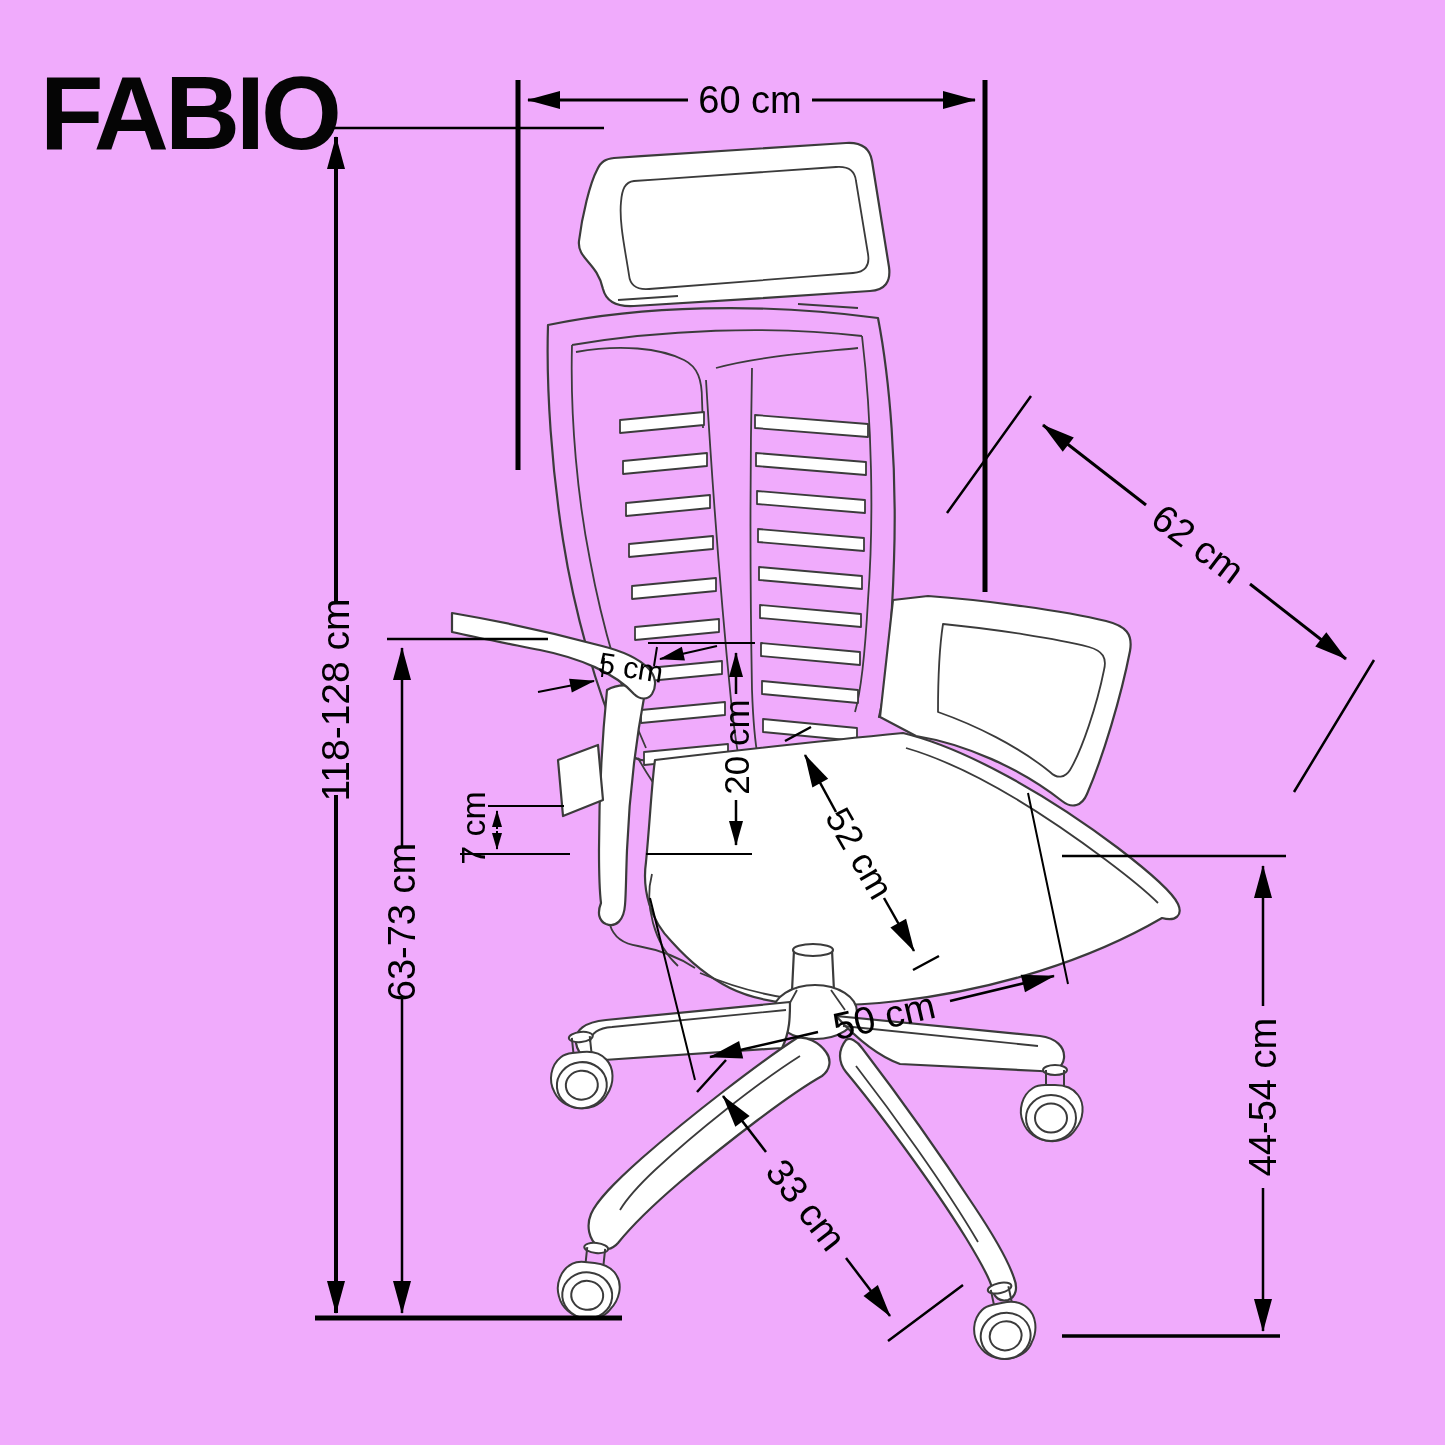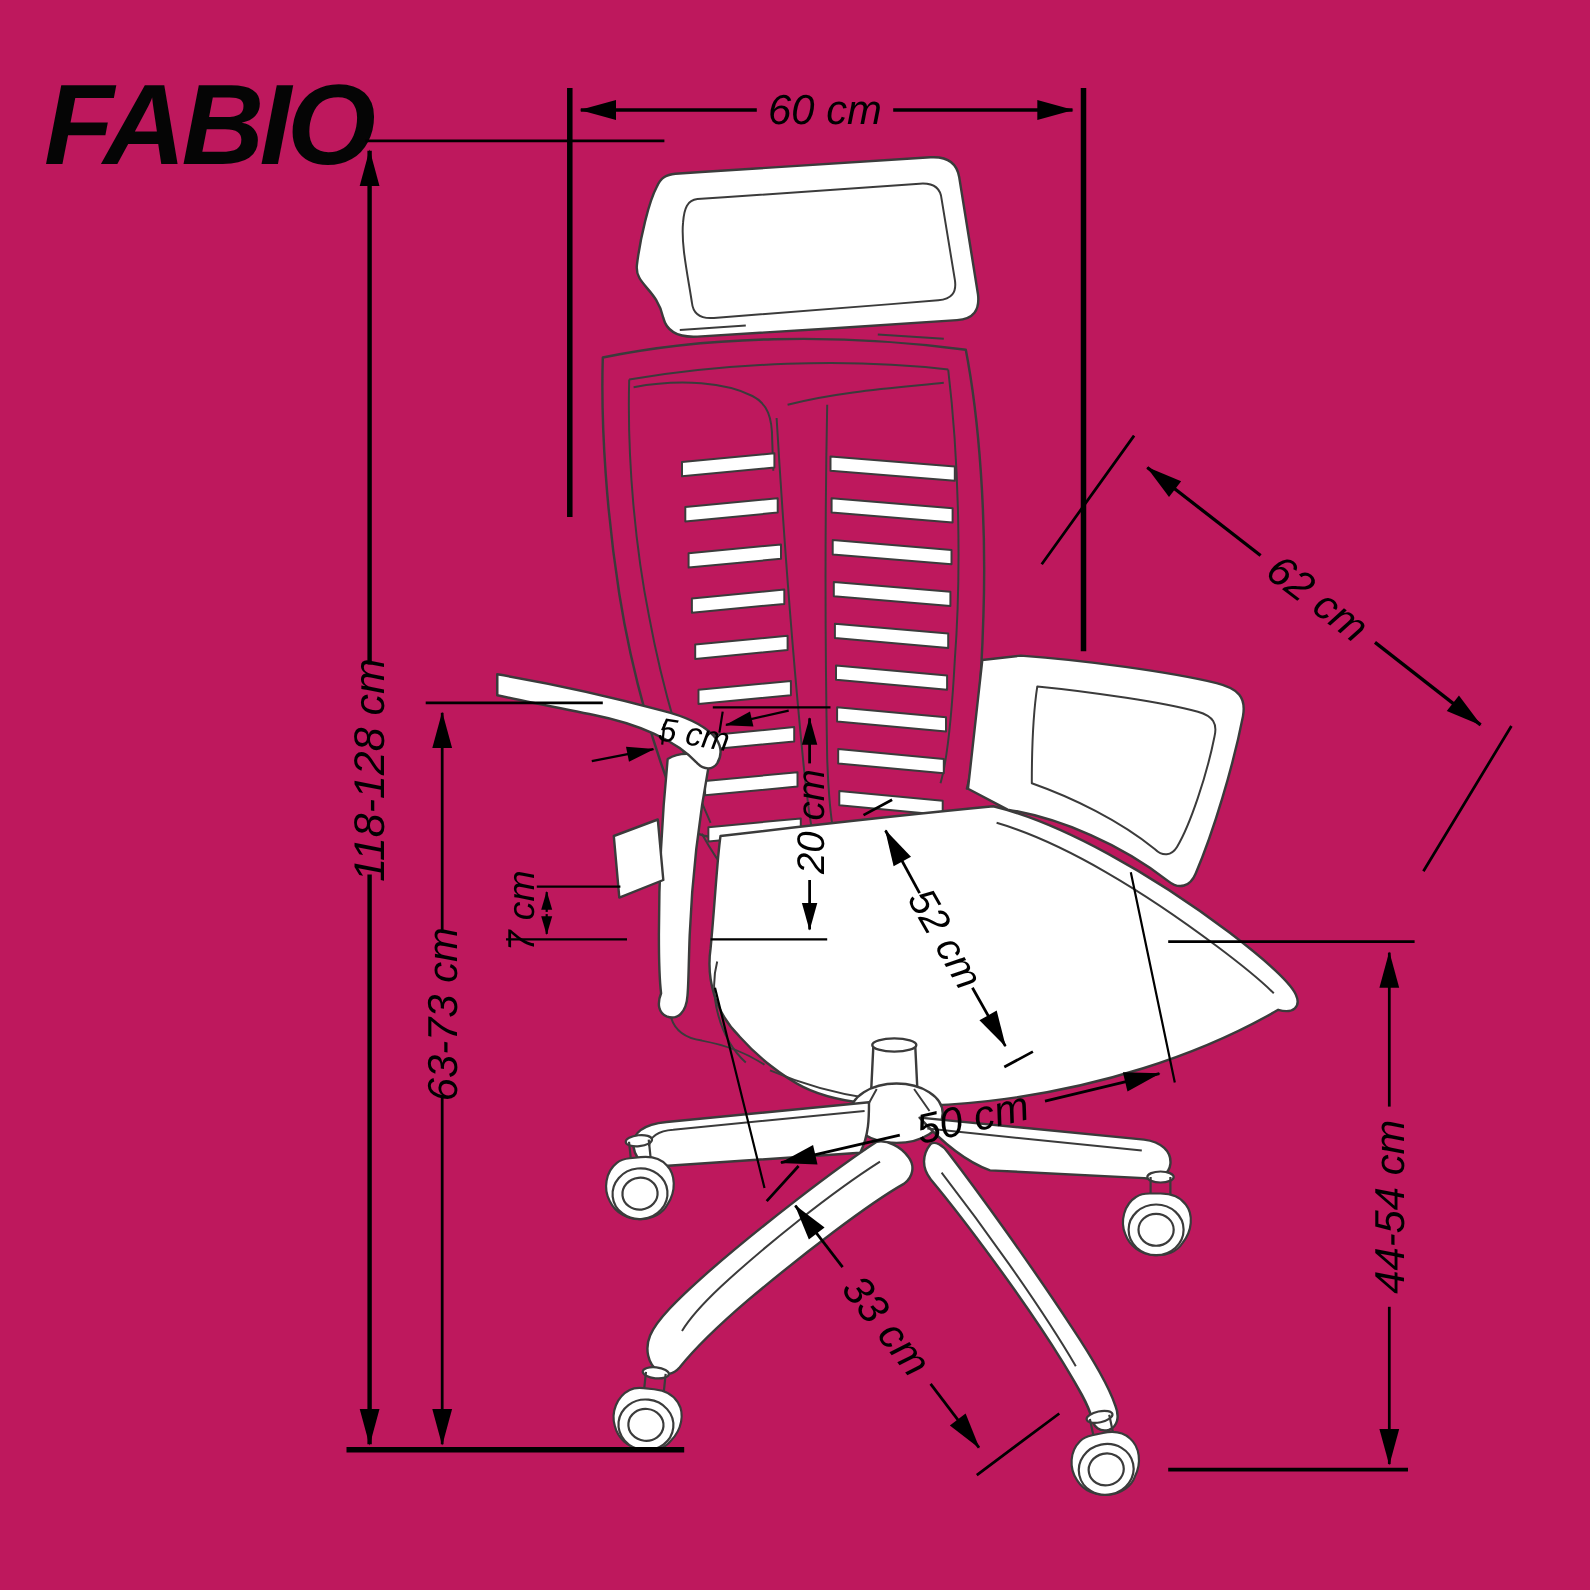--- a/index.html
+++ b/index.html
@@ -1,17 +1,17 @@
 <!DOCTYPE html>
 <html><head>
 <meta charset="utf-8">
 <style>
   html,body{margin:0;padding:0;background:#fff;}
-  .page{width:1445px;height:1445px;position:relative;background:#be185d;overflow:hidden;
-        font-family:"Liberation Sans", sans-serif;font-style:italic;}
+  .page{width:1445px;height:1445px;position:relative;background:#f0abfc;overflow:hidden;
+        font-family:"Liberation Sans", sans-serif;}
   svg{display:block;}
   .dim-text{font-family:"Liberation Sans", sans-serif; fill:#000; }
   .title-text{font-family:"Liberation Sans", sans-serif; font-weight:bold; fill:#050505;}
   .chair{stroke:#3b3b3b;fill:none;stroke-width:2.2;stroke-linejoin:round;stroke-linecap:round;}
   .chair-thin{stroke:#3b3b3b;fill:none;stroke-width:1.8;stroke-linejoin:round;}
   .chair-white{stroke:#3b3b3b;fill:#ffffff;stroke-width:2.2;stroke-linejoin:round;}
   .slat{stroke:#3b3b3b;fill:#ffffff;stroke-width:1.8;stroke-linejoin:round;}
   .dim{stroke:#000;fill:none;}
 </style>
 </head>

